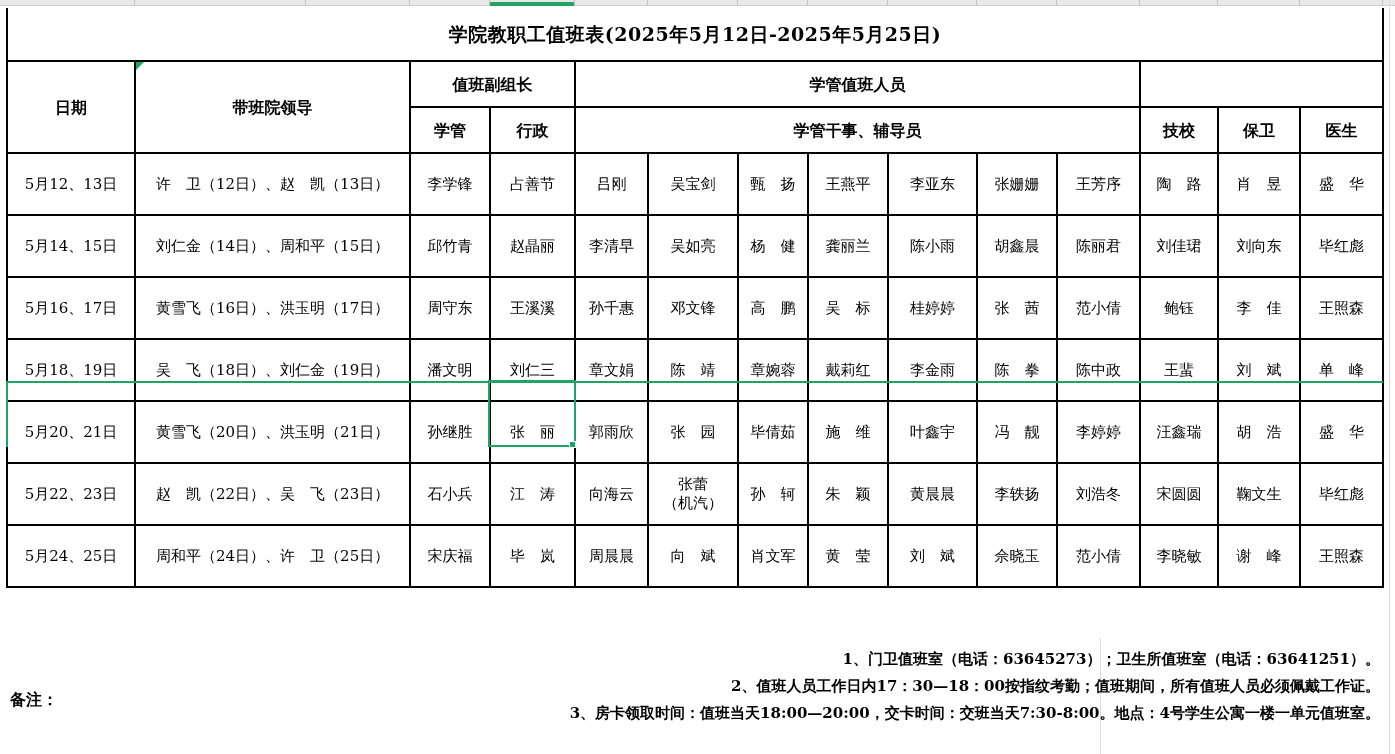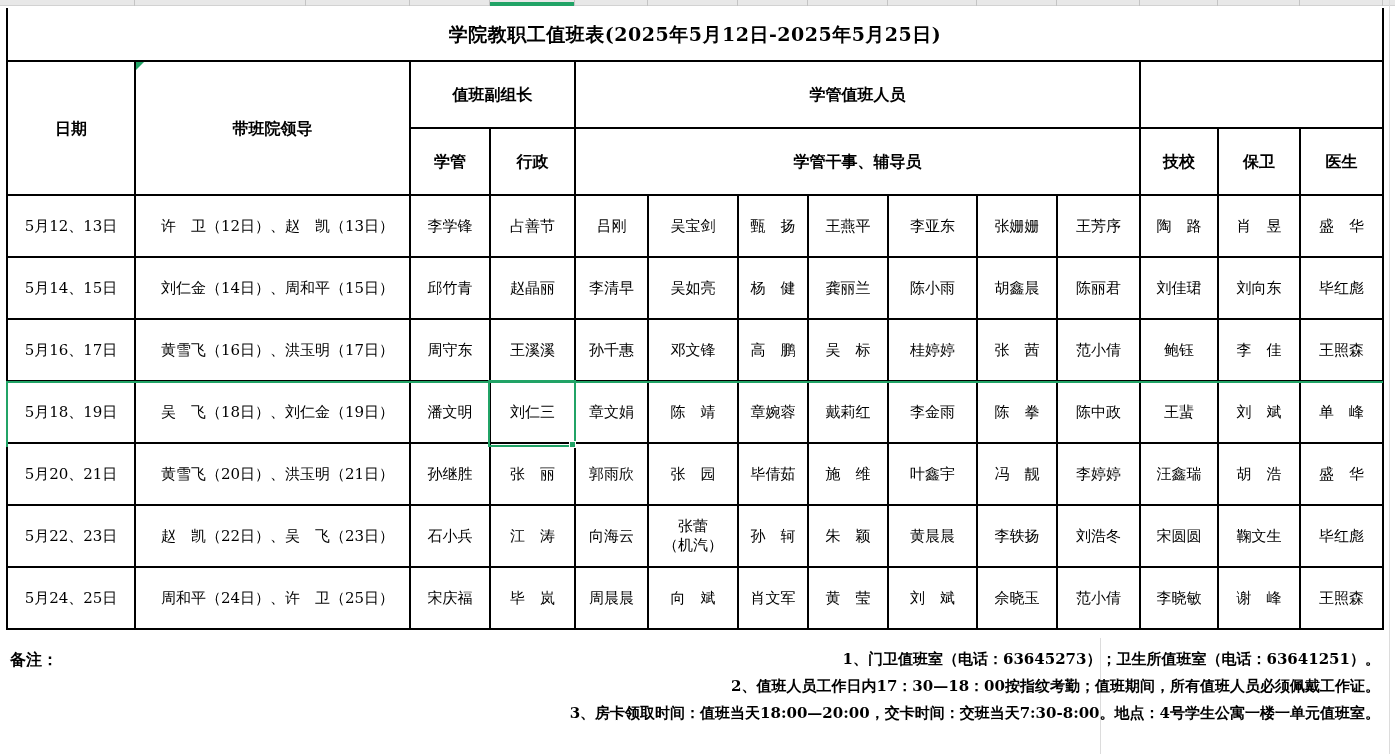--- a/index.html
+++ b/index.html
@@ -16,36 +16,36 @@
   
   .vline-right{position:absolute;left:1389px;top:0;width:1px;height:754px;background:#dcdcdc;}
   .vline-notes{position:absolute;left:1100px;top:638px;width:1px;height:116px;background:#dcdcdc;}
 
   table{position:absolute;left:6px;top:8px;width:1377px;border-collapse:collapse;table-layout:fixed;}
   td{
     border:2px solid #000;text-align:center;vertical-align:middle;
     font-size:15px;line-height:19px;padding:1px 2px;white-space:pre-line;overflow:hidden;
   }
   .title-cell{border-top:0;height:52px;font-size:19px;font-weight:bold;letter-spacing:.5px;line-height:50px;}
-  tr.h td{height:67px;font-weight:bold;font-size:16px;}
+  tr.h td{height:46px;font-weight:bold;font-size:16px;}
   tr.data td{height:62px;}
-  td.left{text-align:center;padding-left:12px;}
+  td.left{text-align:left;padding-left:20px;}
   td.tri{position:relative;margin-top:25px;}
   td.tri::before{content:"";position:absolute;left:0;top:0;width:0;height:0;
     border-top:8px solid var(--accent);border-right:8px solid transparent;}
 
   
   .sel-top{position:absolute;left:6px;top:381px;width:1377px;height:2px;background:var(--accent);pointer-events:none;}
   .sel-left{position:absolute;left:6px;top:381px;width:2px;height:66px;background:var(--accent);pointer-events:none;}
   .active-outline{position:absolute;left:488px;top:380px;width:88px;height:67px;border:2px solid var(--accent);pointer-events:none;}
   .fill-handle{position:absolute;left:569px;top:441px;width:7px;height:7px;background:var(--accent);border:1px solid #fff;pointer-events:none;}
 
   .notes{position:absolute;left:10px;top:646px;width:1370px;display:grid;grid-template-columns:50px auto;
     font-size:15px;font-weight:bold;line-height:27px;}
-  .notes-label{grid-column:1;font-size:16px;}
+  .notes-label{grid-column:1;font-size:16px;margin-top:40px;}
   .notes-items{grid-column:2;text-align:right;}
 </style>
 </head>
 <body>
 
 <div class="strip" id="strip">
   <div class="colsel"></div>
 <i class="tick" style="left: 134px;"></i>
     <i class="tick" style="left: 305px;"></i>
     <i class="tick" style="left: 409px;"></i>

